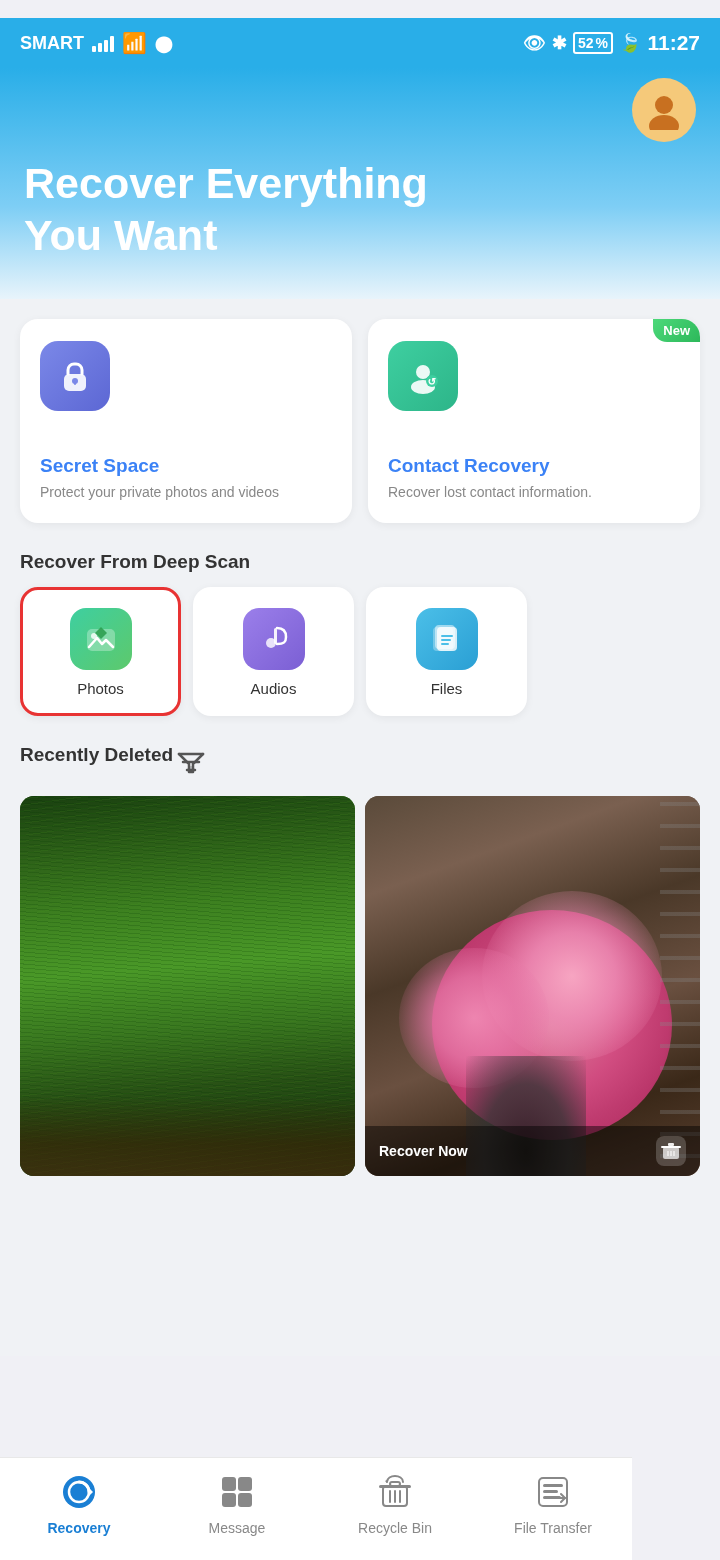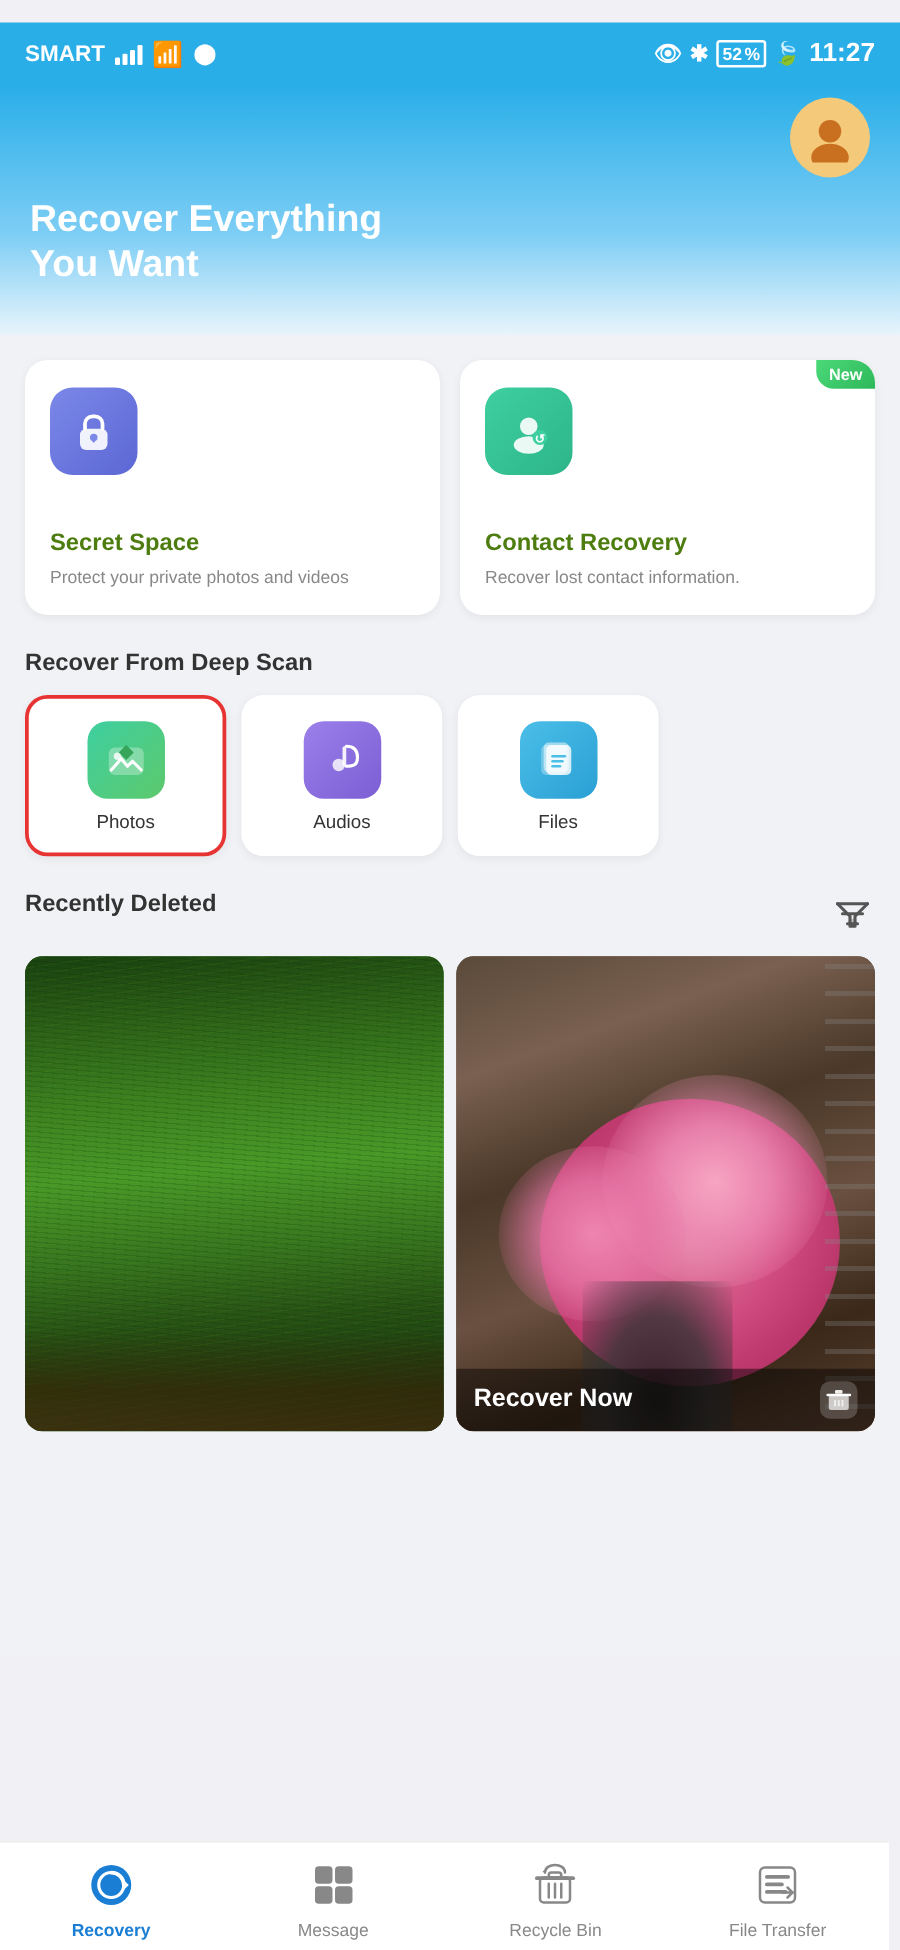--- a/index.html
+++ b/index.html
@@ -43,21 +43,21 @@
       height: 64px;
       background: #f5c97a;
       border-radius: 50%;
       display: flex;
       align-items: center;
       justify-content: center;
     }
     .avatar svg { width: 40px; height: 40px; }
     .header-title {
       color: white;
-      font-size: 30px;
+      font-size: 43px;
       font-weight: 800;
       line-height: 1.2;
       margin-bottom: 8px;
     }
 
     
     .main-content {
       background: #f0f2f5;
       padding: 20px 20px 0 20px;
     }
@@ -87,21 +87,21 @@
     }
     .card-icon-lock {
       background: linear-gradient(135deg, #7b88e8 0%, #5c67d4 100%);
     }
     .card-icon-contact {
       background: linear-gradient(135deg, #3ecfa0 0%, #2db589 100%);
     }
     .card-title {
       font-size: 19px;
       font-weight: 700;
-      color: #4d7c0f;
+      color: #3b82f6;
       margin-bottom: 6px;
       margin-top: 44px;
     }
     .card-desc {
       font-size: 14px;
       color: #888;
       line-height: 1.4;
     }
     .new-badge {
       position: absolute;
@@ -160,21 +160,20 @@
     .scan-icon-files { background: linear-gradient(135deg, #4bbfe8 0%, #2a9fd4 100%); }
     .scan-label {
       font-size: 15px;
       color: #333;
       font-weight: 500;
     }
 
     
     .recently-deleted-header {
       display: flex;
-      justify-content: space-between;
       align-items: center;
       margin-bottom: 16px;
     }
     .filter-icon {
       width: 36px;
       height: 36px;
       display: flex;
       align-items: center;
       justify-content: center;
       cursor: pointer;
@@ -220,21 +219,21 @@
                   radial-gradient(ellipse at 40% 50%, #f0a8c0 0%, transparent 40%),
                   radial-gradient(ellipse at 60% 55%, #e870a0 0%, transparent 35%);
     }
     .recover-now-overlay {
       position: absolute;
       bottom: 0;
       left: 0;
       right: 0;
       background: rgba(0,0,0,0.45);
       color: white;
-      font-size: 20px;
+      font-size: 14px;
       font-weight: 600;
       padding: 10px 14px;
       display: flex;
       align-items: center;
       justify-content: space-between;
     }
     .recover-icon {
       width: 30px;
       height: 30px;
       background: rgba(255,255,255,0.2);
@@ -242,27 +241,27 @@
       display: flex;
       align-items: center;
       justify-content: center;
     }
 
     
     .bottom-nav {
       position: fixed;
       bottom: 0;
       left: 0;
-      width: 711px;
+      width: 632px;
       background: white;
       border-top: 1px solid #e8e8e8;
       display: flex;
       justify-content: space-around;
       align-items: center;
-      padding: 12px 0 8px 0;
+      padding: 12px 0 24px 0;
       z-index: 100;
     }
     .nav-item {
       display: flex;
       flex-direction: column;
       align-items: center;
       gap: 6px;
       flex: 1;
       cursor: pointer;
     }

